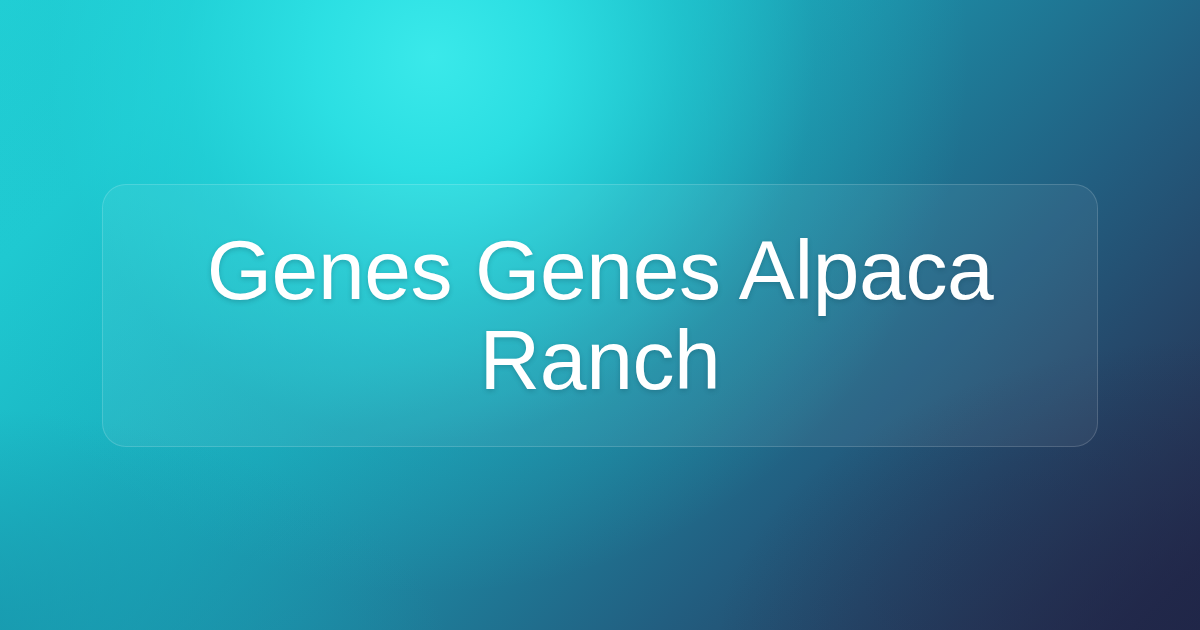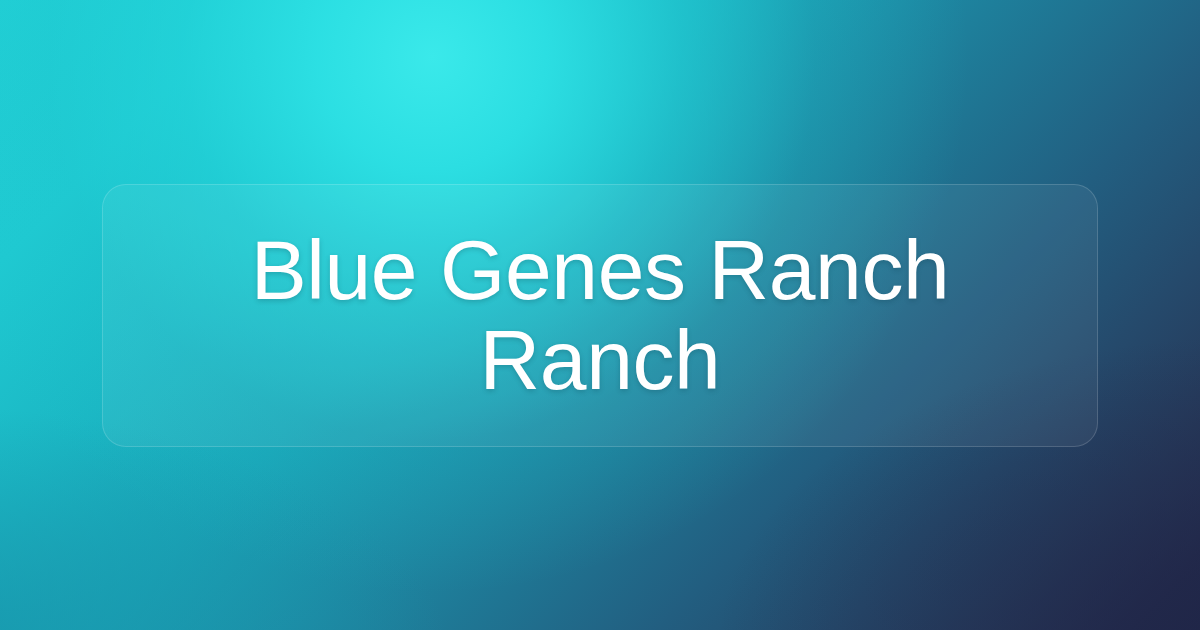--- a/index.html
+++ b/index.html
@@ -110,15 +110,15 @@
     color: #ffffff;
     text-shadow: 0 2px 5px rgba(10, 45, 60, 0.22);
     white-space: normal;
   }
 </style>
 </head>
 <body>
 
 <div class="banner">
   <div class="title-card">
-    <h1 class="title-text">Blue Genes Ranch Ranch</h1>
+    <h1 class="title-text">Genes Genes Alpaca Ranch</h1>
   </div>
 </div>
 
 </body></html>

